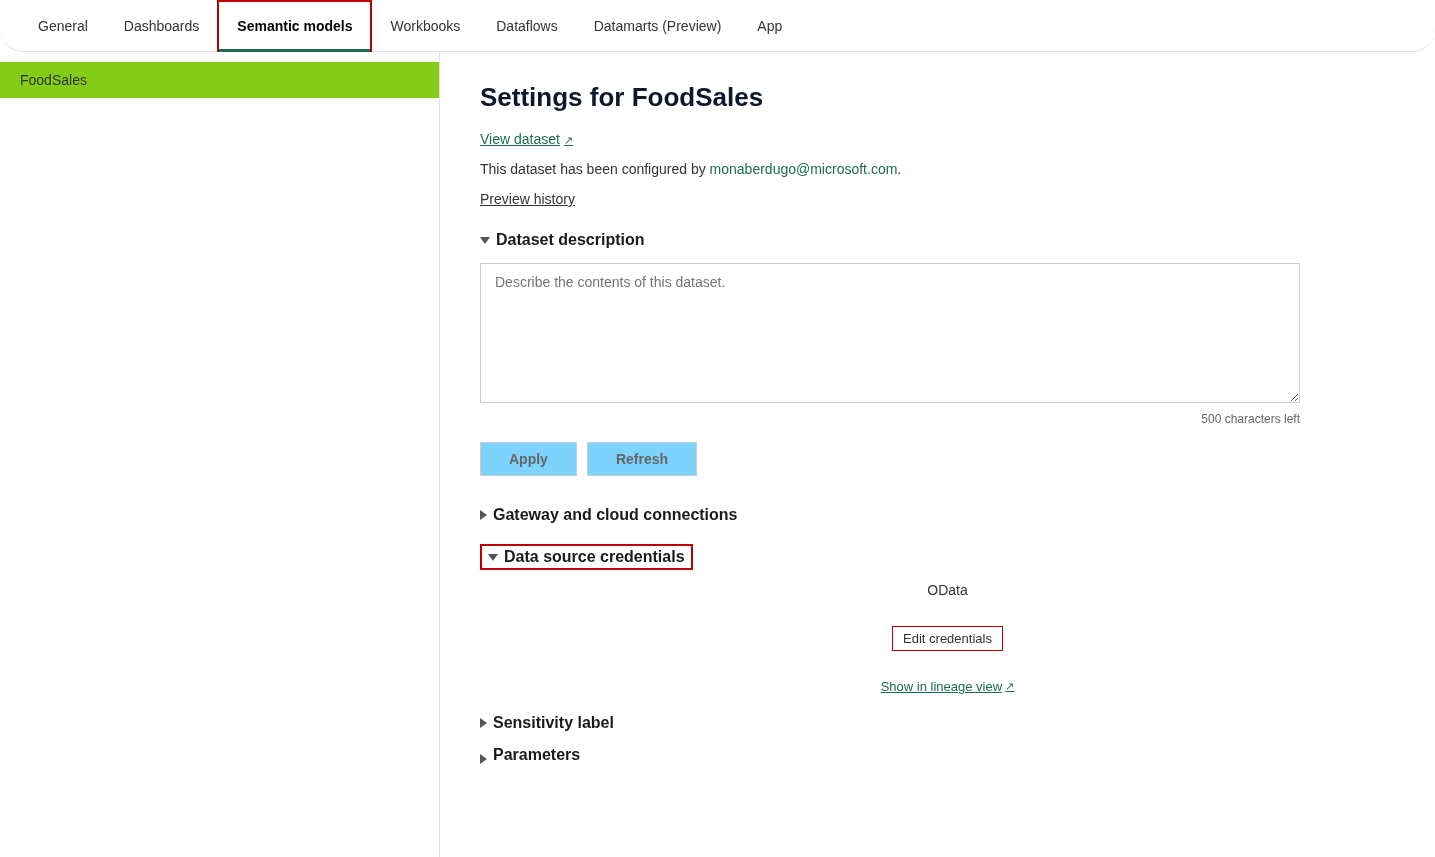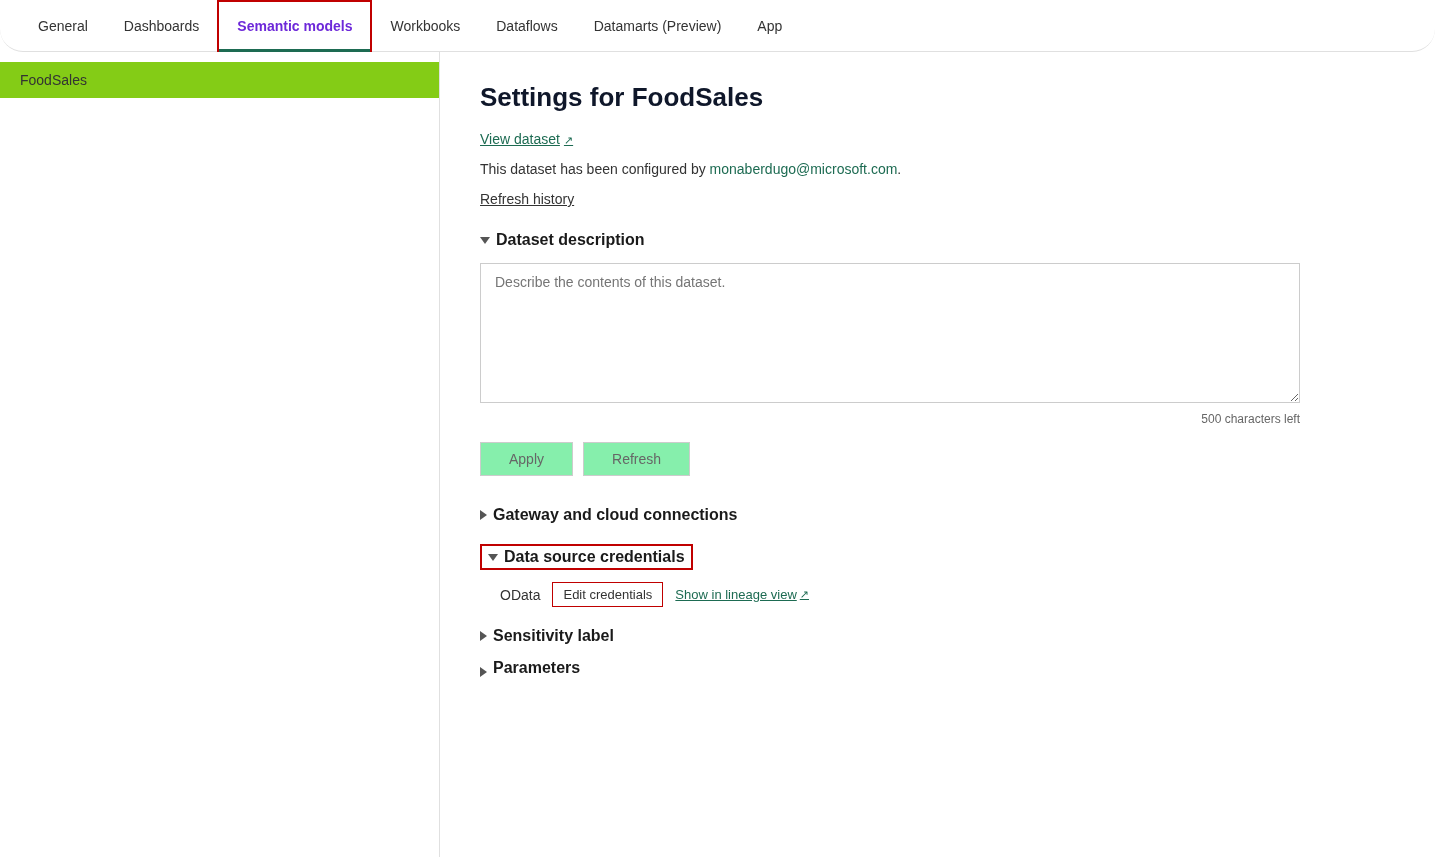--- a/index.html
+++ b/index.html
@@ -17,21 +17,21 @@
     .nav-item {
       padding: 16px 18px;
       cursor: pointer;
       font-size: 14px;
       color: #333;
       position: relative;
       white-space: nowrap;
     }
     .nav-item.active {
       font-weight: 600;
-      color: #6d28d9;
+      color: #000000;
       border: 2px solid #c00000;
     }
     .nav-item.active::after {
       content: '';
       position: absolute;
       bottom: -2px;
       left: 0;
       right: 0;
       height: 3px;
       background: #1d6b52;
@@ -155,23 +155,24 @@
     .btn-row {
       display: flex;
       gap: 10px;
       margin-bottom: 30px;
     }
     .btn {
       padding: 8px 28px;
       font-size: 14px;
       cursor: pointer;
       border: 1px solid #ccc;
-      background: #86efac;
+      background: #7dd3fc;
       color: #666;
       font-family: 'Segoe UI', Arial, sans-serif;
+      font-weight: bold;
     }
     .btn-apply { }
     .btn-discard { }
 
     
     .gateway-section {
       margin-bottom: 20px;
     }
 
     
@@ -187,23 +188,24 @@
       color: #1a1a1a;
       margin-bottom: 12px;
       cursor: pointer;
       border: 2px solid #c00000;
       padding: 2px 6px;
     }
 
     .odata-row {
       display: flex;
       align-items: center;
-      gap: 12px;
+      gap: 28px;
       padding-left: 20px;
       margin-bottom: 16px;
+      flex-direction: column;
     }
     .odata-label {
       font-size: 14px;
       color: #333;
     }
     .edit-credentials-btn {
       padding: 4px 10px;
       font-size: 13px;
       border: 1px solid #c00000;
       background: #fff;
@@ -276,21 +278,21 @@
       <span>View dataset</span>
       <span class="ext-icon">↗</span>
     </a>
 
     
     <p class="dataset-info">
       <span>This dataset has been configured by </span><a class="email-link">monaberdugo@microsoft.com</a><span>.</span>
     </p>
 
     
-    <a class="refresh-history-link">Refresh history</a>
+    <a class="refresh-history-link">Preview history</a>
 
     
     <div class="section-header">
       <span class="triangle triangle-down"></span>
       <span>Dataset description</span>
     </div>
 
     
     <textarea class="description-textarea" placeholder="Describe the contents of this dataset." style=""></textarea>
 

